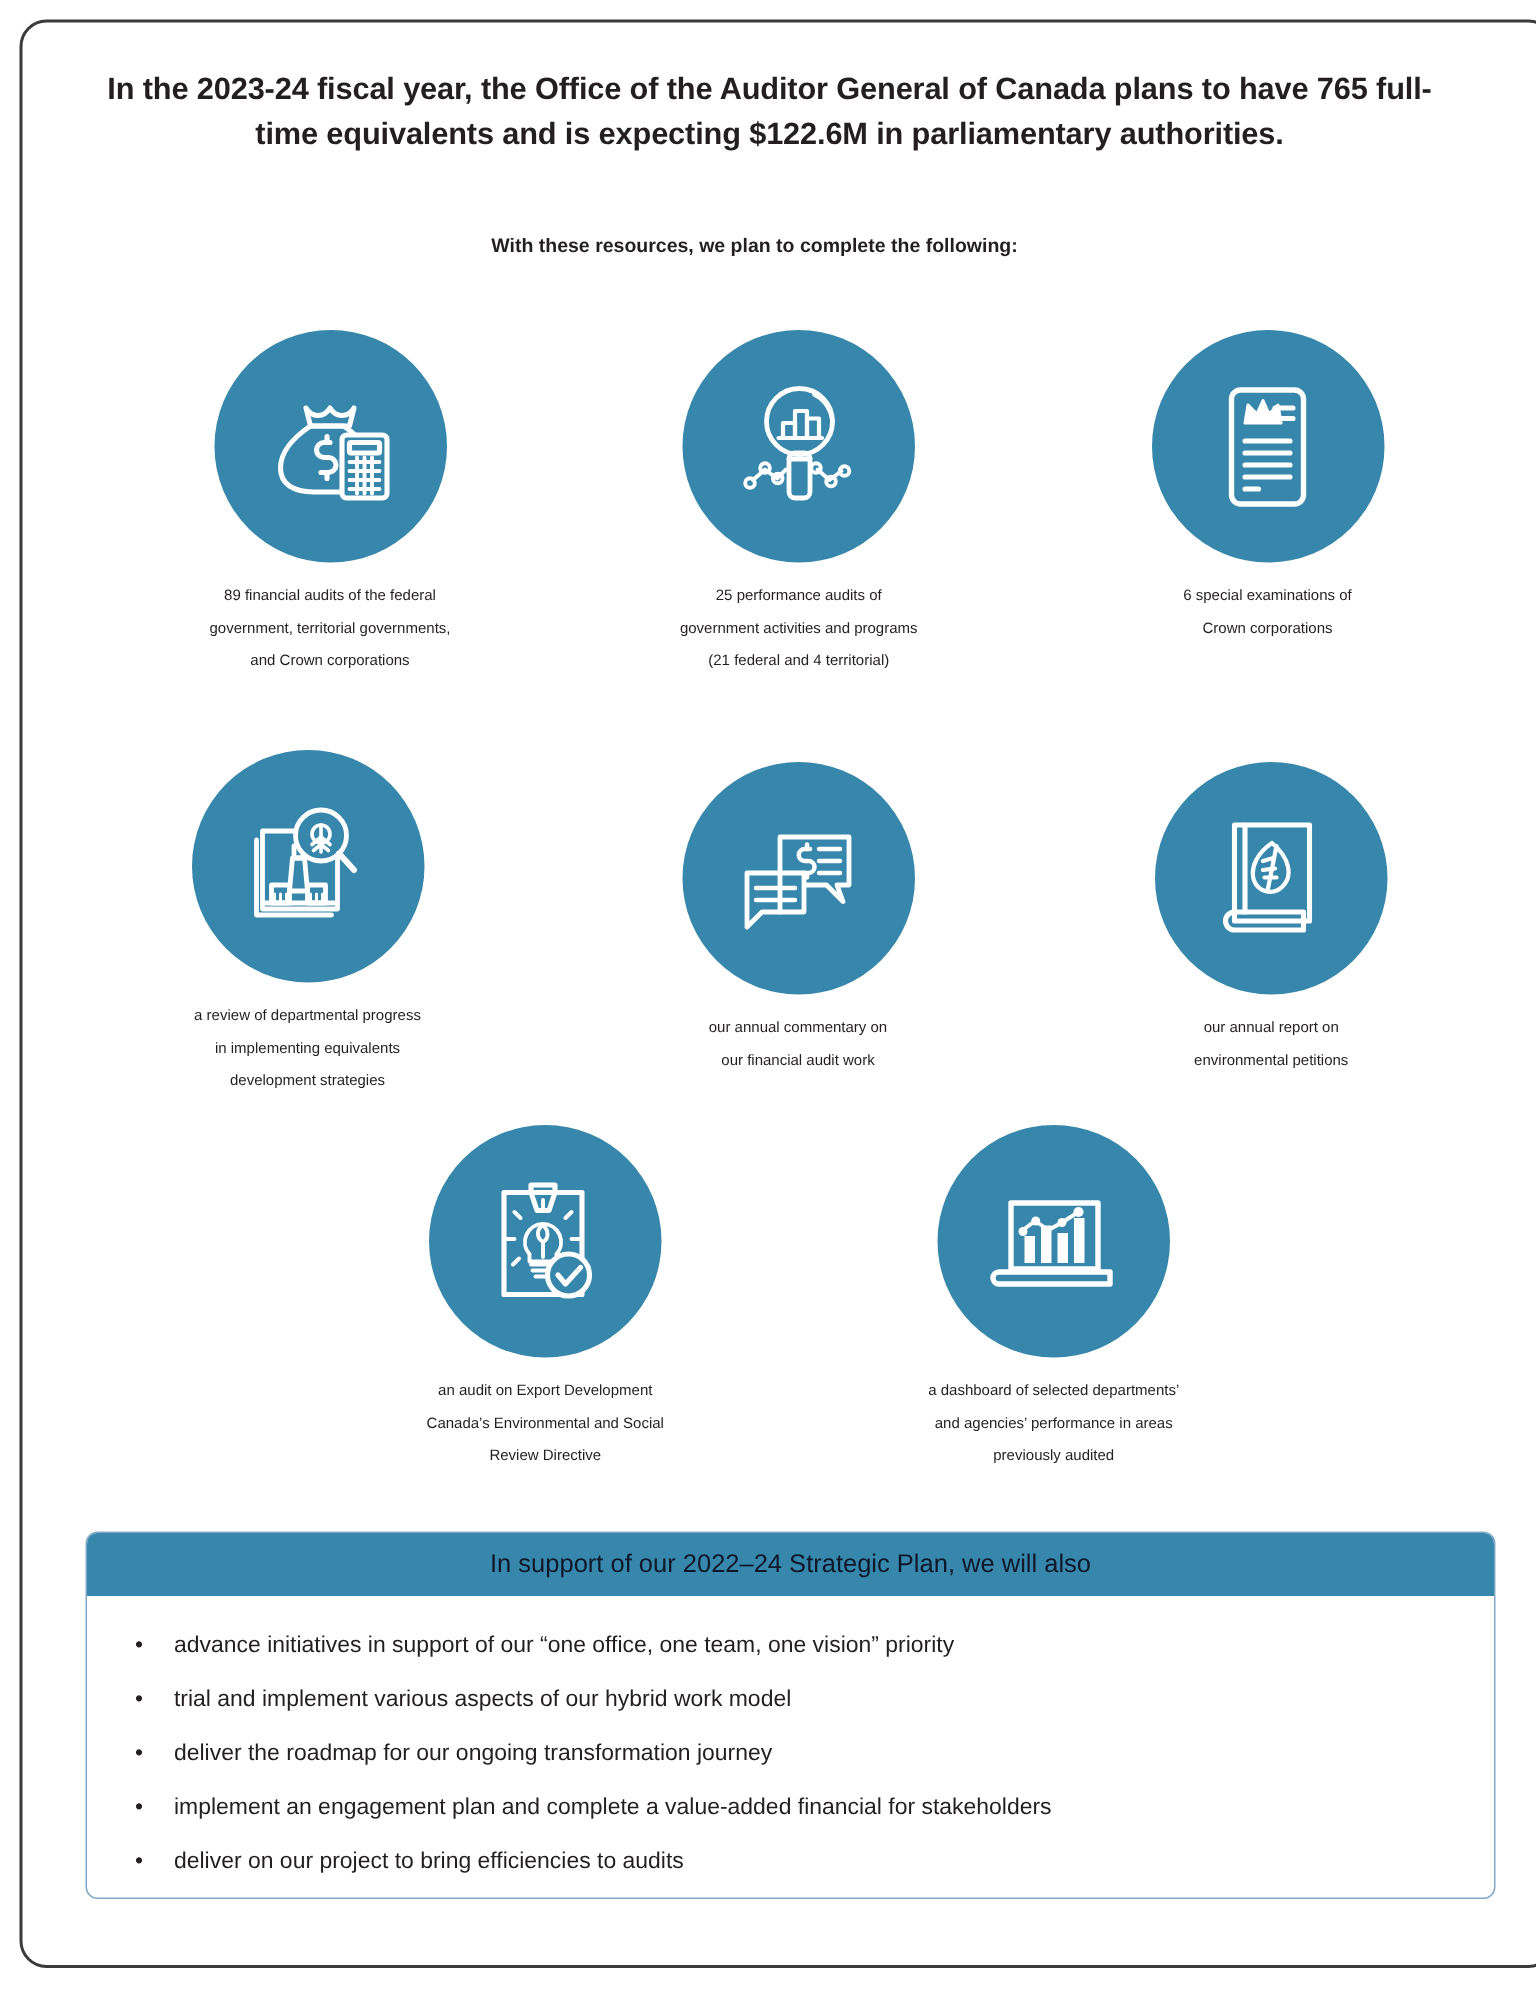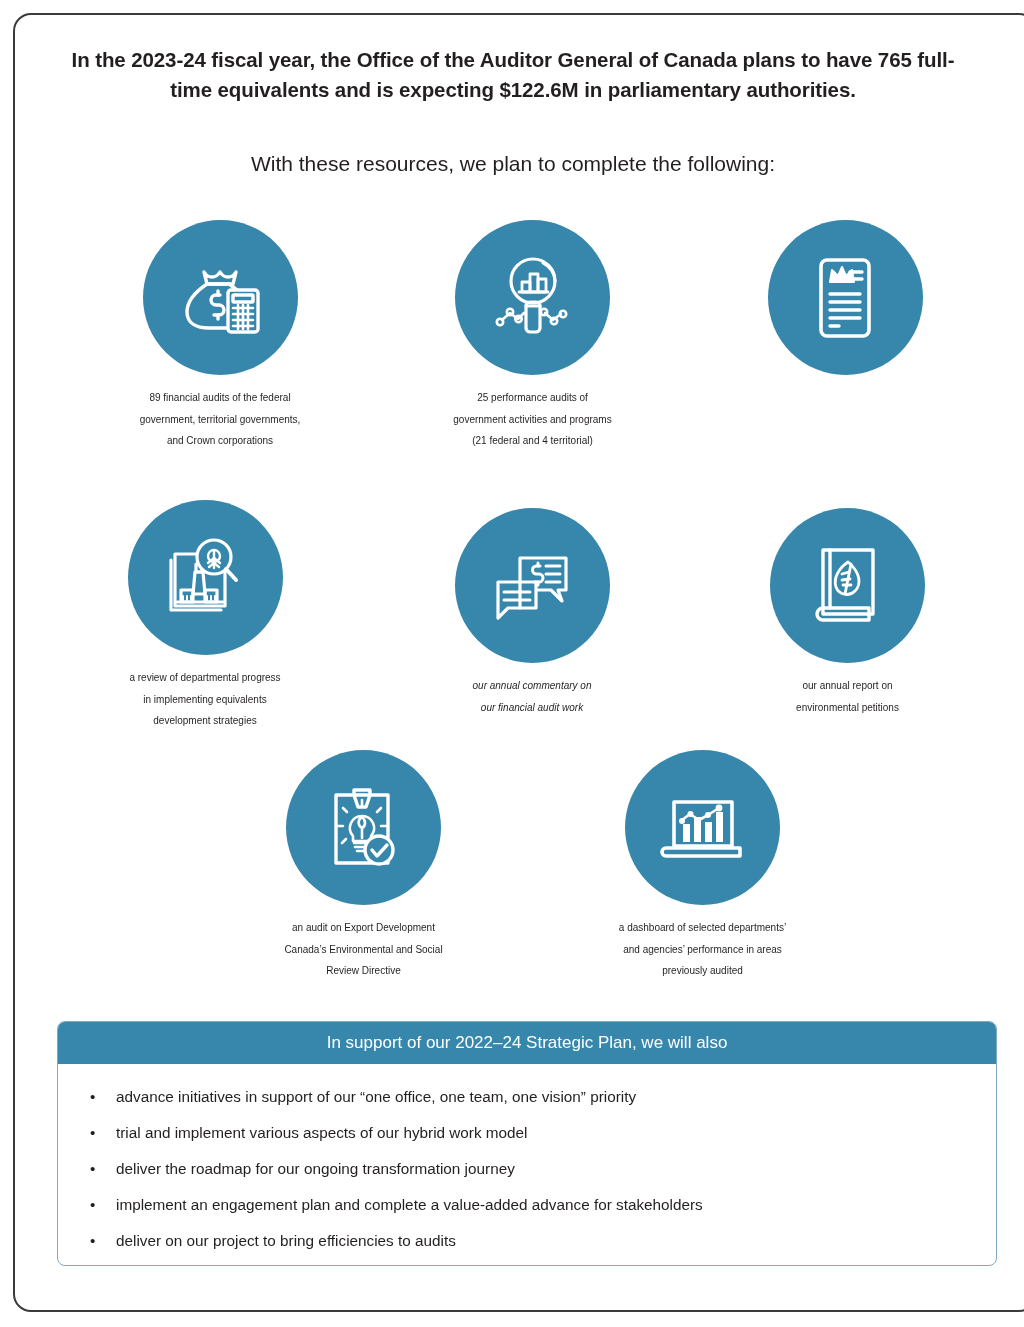--- a/index.html
+++ b/index.html
@@ -24,24 +24,24 @@
     left:50px;top:30px;width:896px;
     text-align:center;
     font-size:20.5px;
     font-weight:bold;
     line-height:30px;
     color:#231f20;
     letter-spacing:-0.1px;
   }
   .subhead{
     position:absolute;
-    left:50px;top:135px;width:896px;
+    left:40px;top:135px;width:896px;
     text-align:center;
-    font-size:21px;
-    font-weight:normal;
+    font-size:13px;
+    font-weight:bold;
     line-height:28px;
     color:#231f20;
   }
 
   .tile{position:absolute;text-align:center;}
   .circle{
     width:155px;height:155px;
     border-radius:50%;
     background:#3687ab;
     margin:0 auto;
@@ -55,40 +55,40 @@
     color:#231f20;
     white-space:pre-line;
   }
 
   
   #tile-0{left:30px;top:205px;width:350px;}
   #tile-1{left:345px;top:205px;width:345px;}
   #tile-2{left:672px;top:205px;width:316px;}
   
   #tile-3{left:25px;top:485px;width:330px;}
-  #tile-4{left:352px;top:493px;width:330px;font-style:italic;}
+  #tile-4{left:352px;top:493px;width:330px;}
   #tile-5{left:675px;top:493px;width:315px;text-align:center;}
   
   #tile-6{left:180px;top:735px;width:337px;}
   #tile-7{left:525px;top:735px;width:325px;}
 
   .panel{
     position:absolute;
     left:42px;top:1006px;
     width:940px;height:245px;
     box-sizing:border-box;
     border:1.5px solid #7fa9c6;
     border-radius:8px;
     background:#fff;
     overflow:hidden;
   }
   .panel-head{
     height:42px;
     background:#3687ab;
-    color:#ffffff;
+    color:#0f172a;
     display:flex;align-items:center;justify-content:center;
     font-size:17px;
   }
   .panel-body{padding:22px 0 0 0;}
   .bullet-row{
     display:flex;
     padding:0 0 0 32px;
     margin-bottom:14px;
     font-size:15.3px;
     color:#231f20;
@@ -164,20 +164,22 @@
         <g fill="none" stroke="#fff" stroke-linecap="round" stroke-linejoin="round">
           <rect x="24" y="10" width="48" height="76" rx="6" stroke-width="3.6"></rect>
           <path d="M33 32 l2-12 l6 6 l4-9 l4 9 l6-6 l2 12 z" fill="#fff" stroke-width="2"></path>
           <g stroke-width="3.4">
             <path d="M53 22 h12 M53 29 h12"></path>
             <path d="M33 44 h30 M33 52 h30 M33 60 h30 M33 68 h30 M33 76 h9"></path>
           </g>
         </g>
       </svg>
     </div>
+    <div class="cap">6 special examinations of
+Crown corporations</div>
   </div>
 
   <div class="tile" id="tile-3">
     <div class="circle">
       <svg width="96" height="96" viewBox="0 0 96 96">
         <g fill="none" stroke="#fff" stroke-width="3.2" stroke-linecap="round" stroke-linejoin="round">
           <path d="M18 24 h50 v52 h-50 z"></path>
           <path d="M14 30 v50 h50"></path>
           <path d="M42 28 v6 M39 34 h6 v8 h-6 z"></path>
           <path d="M38 42 l-2 22 h12 l-2 -22 z"></path>
@@ -304,21 +306,21 @@
       <div class="bullet-row">
         <span class="bullet-dot">•</span>
         <span>trial and implement various aspects of our hybrid work model</span>
       </div>
       <div class="bullet-row">
         <span class="bullet-dot">•</span>
         <span>deliver the roadmap for our ongoing transformation journey</span>
       </div>
       <div class="bullet-row">
         <span class="bullet-dot">•</span>
-        <span>implement an engagement plan and complete a value-added advance for stakeholders</span>
+        <span>implement an engagement plan and complete a value-added financial for stakeholders</span>
       </div>
       <div class="bullet-row">
         <span class="bullet-dot">•</span>
         <span>deliver on our project to bring efficiencies to audits</span>
       </div>
 
     </div>
   </div>
 
 </div>

